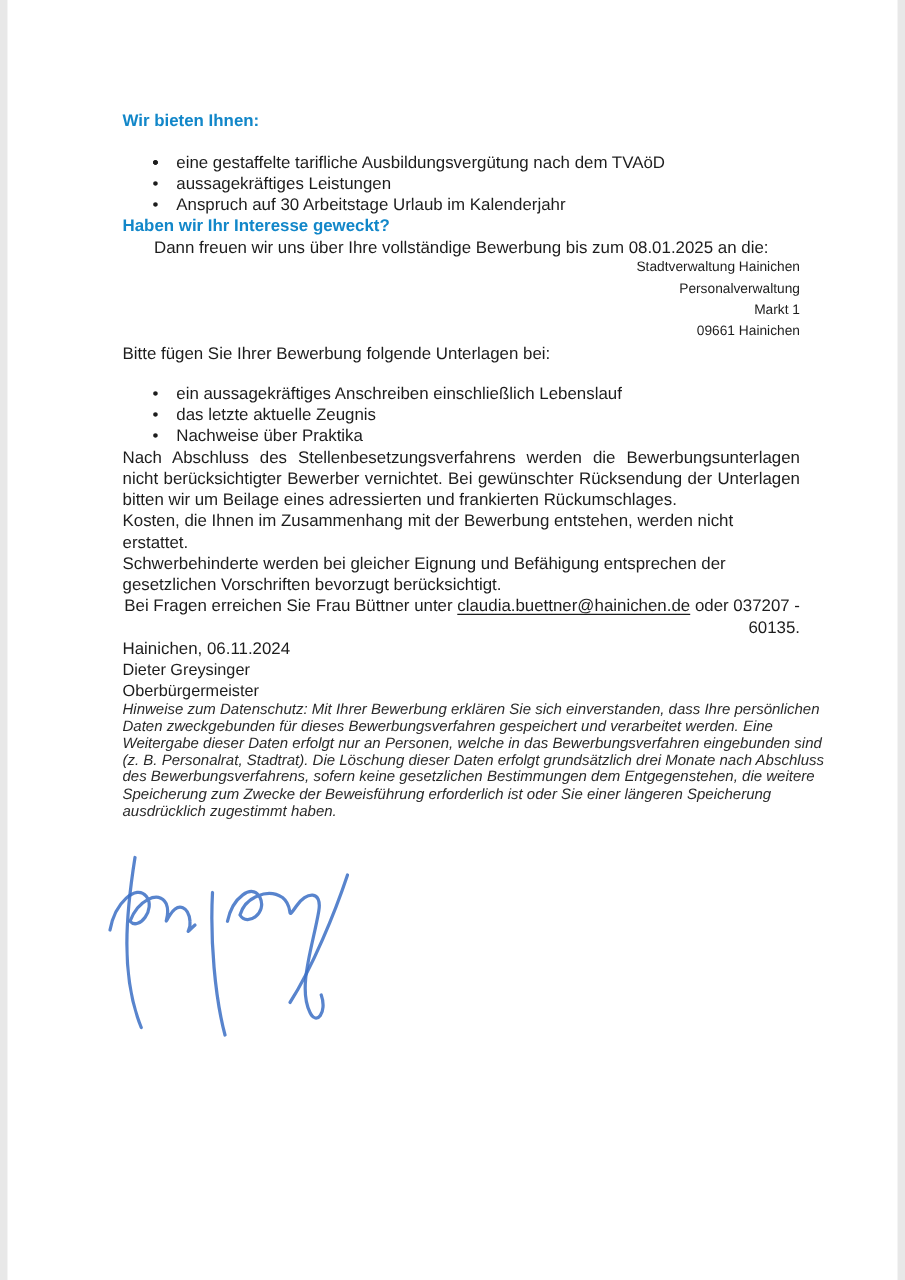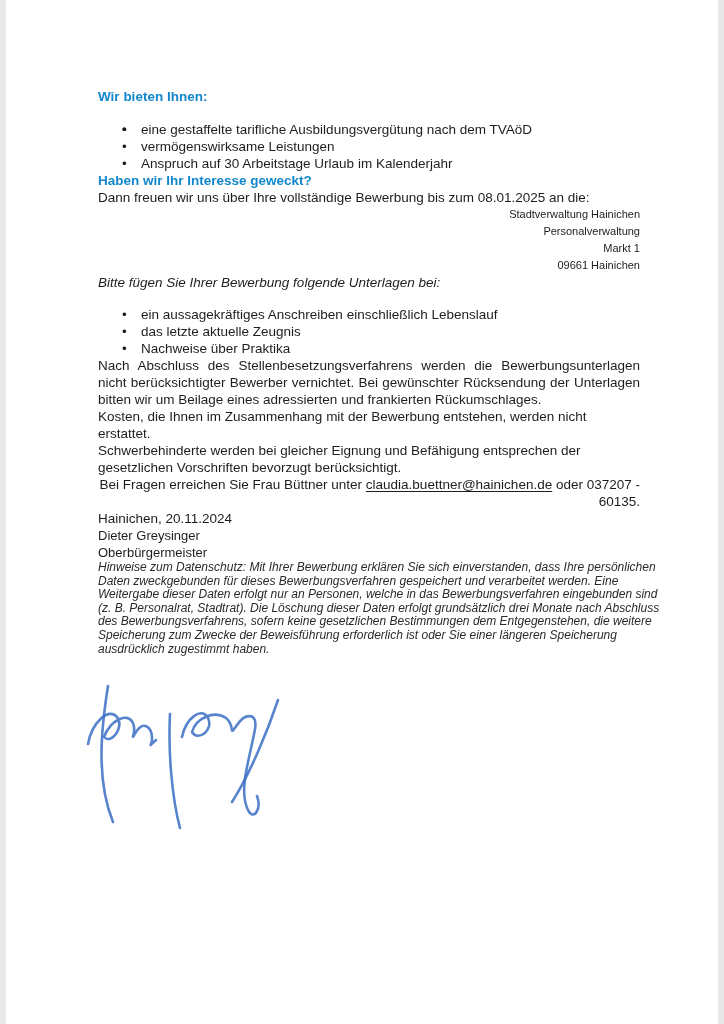--- a/index.html
+++ b/index.html
@@ -28,27 +28,26 @@
   ul.bullets li{
     position:relative;
     padding-left:43px;
     font-size:13.5px;line-height:17px;
   }
   ul.bullets li .dot{
     position:absolute;left:24px;top:0;
     font-size:13.5px;line-height:17px;
   }
   .h-interest{margin-top:25px;}
-  .intro{margin-top:16px;}
+  .intro{margin-top:16px;text-align:center;}
   .address{margin-top:10px;}
   .address div{font-size:11px;line-height:17px;text-align:right;}
   .italic-intro{
     margin-top:12px;
     font-size:13.5px;line-height:17px;
-    font-style:italic;
   }
   ul.bullets.docs{margin-top:15px;}
   .p-notes1{margin-top:23px;}
   .p-notes2{margin-top:3px;}
   .p-contact{margin-top:9px;text-align:right;}
   .email{
     text-decoration:underline;
     text-underline-offset:2px;
   }
   .place-date{margin-top:31px;}
@@ -80,21 +79,21 @@
 
 <div class="page">
   <div class="content">
 
     <h2 class="blue-heading">Wir bieten Ihnen:</h2>
 
     <ul class="bullets">
       <li><span class="dot">•</span></li>
       <li><span class="dot">•</span></li>
       <li><span class="dot">•</span><span>eine gestaffelte tarifliche Ausbildungsvergütung nach dem TVAöD</span></li>
-      <li><span class="dot">•</span><span>vermögenswirksame Leistungen</span></li>
+      <li><span class="dot">•</span><span>aussagekräftiges Leistungen</span></li>
       <li><span class="dot">•</span><span>Anspruch auf 30 Arbeitstage Urlaub im Kalenderjahr</span></li>
     </ul>
 
     <h2 class="blue-heading h-interest">Haben wir Ihr Interesse geweckt?</h2>
 
     <p class="body intro">Dann freuen wir uns über Ihre vollständige Bewerbung bis zum 08.01.2025 an die:</p>
 
     <div class="address">
       <div>Stadtverwaltung Hainichen</div>
       <div>Personalverwaltung</div>
@@ -109,21 +108,21 @@
       <li><span class="dot">•</span><span>das letzte aktuelle Zeugnis</span></li>
       <li><span class="dot">•</span><span>Nachweise über Praktika</span></li>
     </ul>
 
     <p class="body justify p-notes1">Nach Abschluss des Stellenbesetzungsverfahrens werden die Bewerbungsunterlagen nicht berücksichtigter Bewerber vernichtet. Bei gewünschter Rücksendung der Unterlagen bitten wir um Beilage eines adressierten und frankierten Rückumschlages.</p>
     <p class="body p-notes2">Kosten, die Ihnen im Zusammenhang mit der Bewerbung entstehen, werden nicht erstattet.</p>
     <p class="body">Schwerbehinderte werden bei gleicher Eignung und Befähigung entsprechen der gesetzlichen Vorschriften bevorzugt berücksichtigt.</p>
 
     <p class="body p-contact"><span>Bei Fragen erreichen Sie Frau Büttner unter </span><span class="email">claudia.buettner@hainichen.de</span><span> oder 037207 -</span><br><span>60135.</span></p>
 
-    <p class="body place-date">Hainichen, 20.11.2024</p>
+    <p class="body place-date">Hainichen, 06.11.2024</p>
 
     <div class="sig-block">
       <div>Dieter Greysinger</div>
       <div>Oberbürgermeister</div>
     </div>
 
     <p class="fineprint">Hinweise zum Datenschutz: Mit Ihrer Bewerbung erklären Sie sich einverstanden, dass Ihre persönlichen Daten zweckgebunden für dieses Bewerbungsverfahren gespeichert und verarbeitet werden. Eine Weitergabe dieser Daten erfolgt nur an Personen, welche in das Bewerbungsverfahren eingebunden sind (z. B. Personalrat, Stadtrat). Die Löschung dieser Daten erfolgt grundsätzlich drei Monate nach Abschluss des Bewerbungsverfahrens, sofern keine gesetzlichen Bestimmungen dem Entgegenstehen, die weitere Speicherung zum Zwecke der Beweisführung erforderlich ist oder Sie einer längeren Speicherung ausdrücklich zugestimmt haben.</p>
 
   </div>
 

